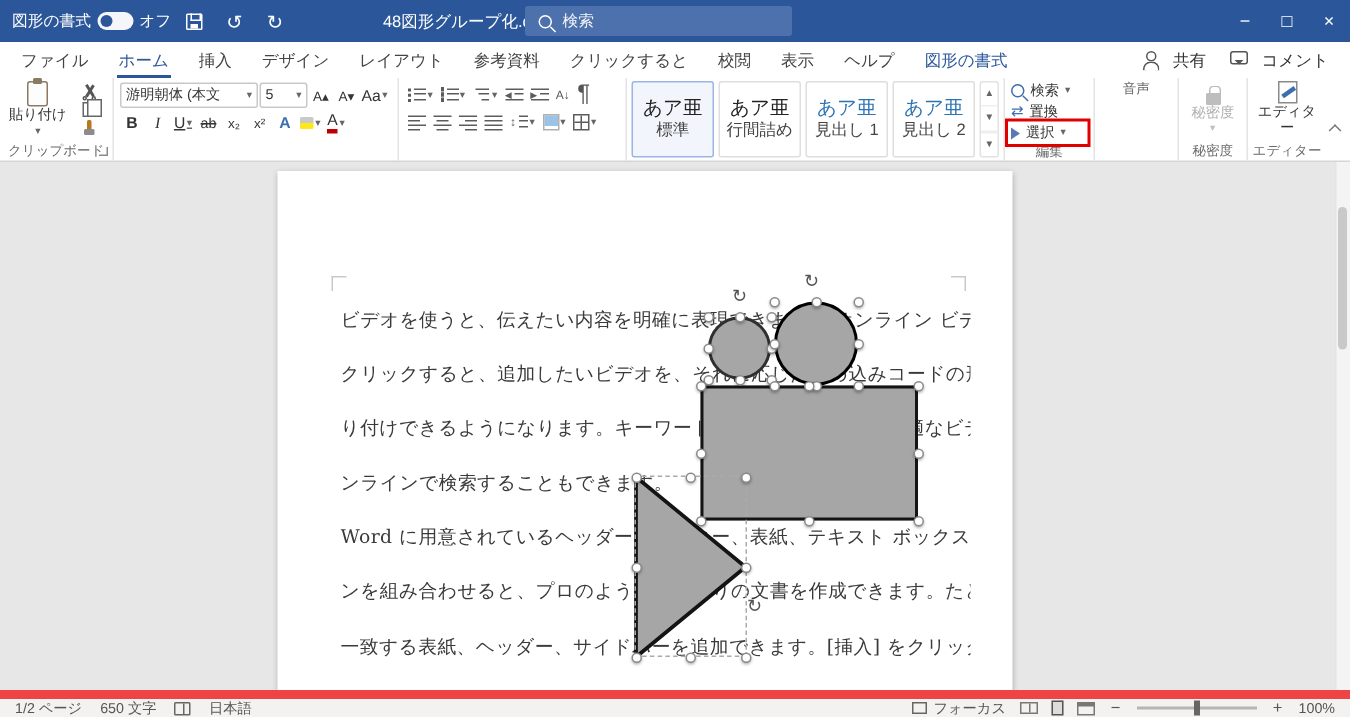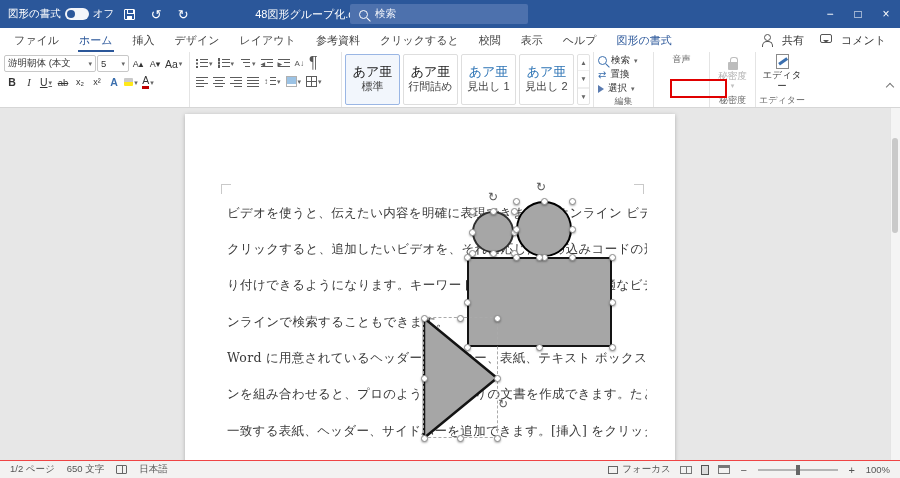--- a/index.html
+++ b/index.html
@@ -122,21 +122,21 @@
   .shape-tri{position:absolute;overflow:visible}
   .shape-tri polygon{fill:var(--shapefill,#a6a6a6);stroke:#141414;stroke-width:2.5;stroke-linejoin:round}
   .dashedbox{position:absolute;border:1px dashed #aaa;z-index:6}
   .hset{position:absolute;left:0;top:0;z-index:8}
   .handle{position:absolute;width:7px;height:7px;background:#fff;border:1px solid #8a8a8a;border-radius:50%;box-shadow:0 1px 2px rgba(0,0,0,.3)}
   .rot{position:absolute;width:14px;height:14px;display:flex;align-items:center;justify-content:center;color:#555;font-size:12px;z-index:9}
   .vscroll{position:absolute;right:0;top:0;bottom:0;width:10px;background:#f4f4f4;border-left:1px solid #e4e4e4}
   .vthumb{position:absolute;right:2px;top:30px;width:6px;height:95px;background:#c9c9c9;border-radius:3px}
 
   
-  .statusbar{position:absolute;left:0;right:0;bottom:0;height:18px;background:#f3f2f1;border-top:1px solid #ef4444;display:flex;align-items:center;font-size:9.5px;color:#555;padding:0 10px;gap:12px}
+  .statusbar{position:absolute;left:0;right:0;bottom:0;height:18px;background:#f3f2f1;border-top:6px solid #ef4444;display:flex;align-items:center;font-size:9.5px;color:#555;padding:0 10px;gap:12px}
   .sb-item{display:flex;align-items:center;gap:4px;white-space:nowrap}
   .sb-right{margin-left:auto;display:flex;align-items:center;gap:9px}
   .i-book{width:11px;height:9px;border:1px solid #666;border-radius:1px;position:relative;display:inline-block}
   .i-book::after{content:"";position:absolute;left:50%;top:0;bottom:0;width:1px;background:#666}
   .i-focus{width:10px;height:8px;border:1px solid #666;display:inline-block}
   .iv-read{width:12px;height:8px;border:1px solid #777;position:relative;display:inline-block}
   .iv-read::after{content:"";position:absolute;left:50%;top:0;bottom:0;width:1px;background:#777}
   .iv-print{width:8px;height:10px;border:1px solid #555;background:#dcdcdc;display:inline-block}
   .iv-web{width:12px;height:9px;border:1px solid #777;border-top-width:3px;display:inline-block}
   .ztrack{width:80px;height:2px;background:#b5b5b5;position:relative;display:inline-block}
@@ -193,20 +193,47 @@
       </div>
       <div class="tb-btn">
         <span class="i-comment"></span>
         <span>コメント</span>
       </div>
     </div>
   </div>
 
   <div class="ribbon">
 
+    <div class="rgroup" style="width:76px">
+      <div class="rcontent">
+        <div class="bigbtn">
+          <span class="i-clipboard"></span>
+          <span class="blab">貼り付け</span>
+          <span class="caret">▾</span>
+        </div>
+        <div class="minicol">
+          <span class="mini">
+              <span class="i-scissors">
+                <b></b>
+                <b></b>
+              </span>
+            </span>
+          <span class="mini">
+              <span class="i-copy"></span>
+            </span>
+          <span class="mini">
+              <span class="i-brush"></span>
+            </span>
+        </div>
+      </div>
+      <div class="rlabel">
+          <span>クリップボード</span>
+          <span class="launcher"></span>
+        </div>
+    </div>
 
     <div class="rgroup" style="width:190px">
       <div class="fcol">
         <div class="frow">
           <div class="combo" style="width:92px">
               <span class="ctext">游明朝体 (本文</span>
               <span class="caret">▾</span>
             </div>
           <div class="combo" style="width:32px">
               <span class="ctext">5</span>

